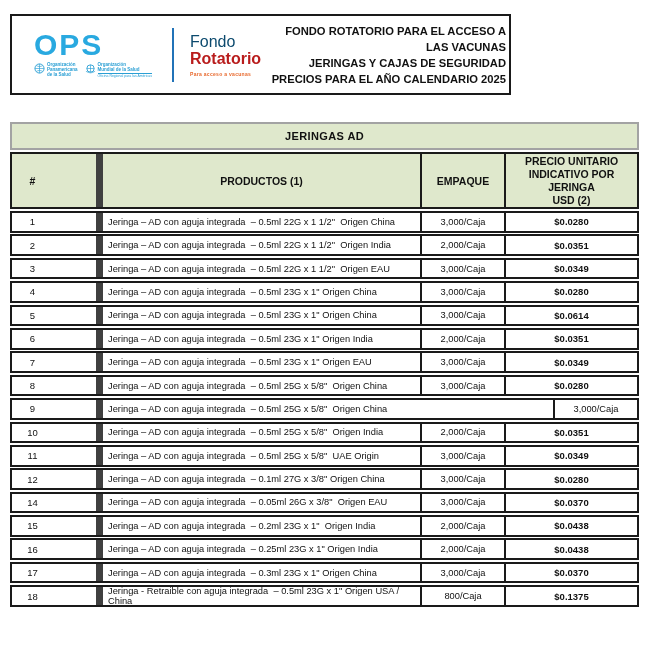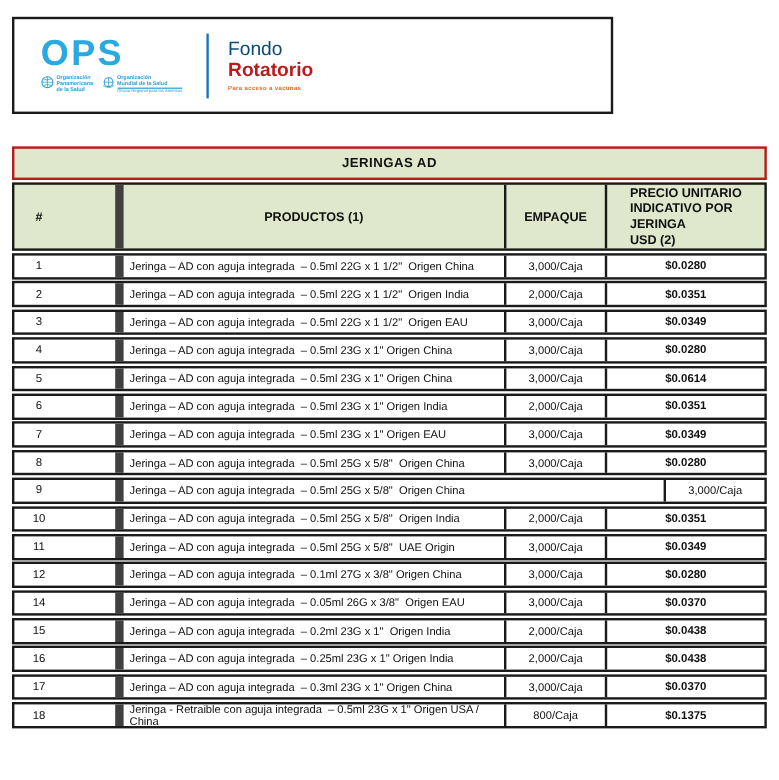--- a/index.html
+++ b/index.html
@@ -86,21 +86,21 @@
   .price-table {
     position: absolute;
     left: 10px;
     top: 122px;
     width: 629px;
   }
   .section-band {
     box-sizing: border-box;
     width: 629px;
     height: 28px;
-    border: 2px solid #b91c1c;
+    border: 2px solid #a3a3a3;
     background: #dfe8cc;
     display: flex;
     align-items: center;
     justify-content: center;
     font-weight: bold;
     font-size: 11px;
     letter-spacing: 0.4px;
     margin-bottom: 2px;
   }
   .head-row, .data-row {
@@ -129,21 +129,21 @@
   }
   .c-num   { width: 41px; flex: 0 0 41px; font-size: 9.5px; }
   .c-prod  { flex: 1 1 auto; border-left: 7px solid #404040; justify-content: flex-start; padding-left: 5px; font-size: 9.3px; white-space: pre-wrap; margin-left: 43px; }
   .c-emp   { width: 84px; flex: 0 0 84px; border-left: 2px solid #1a1a1a; font-size: 9.3px; }
   .c-price { width: 133px; flex: 0 0 133px; border-left: 2px solid #1a1a1a; font-size: 9.5px; font-weight: bold; }
   .head-row .cell {
     font-weight: bold;
     font-size: 10.5px;
     justify-content: center;
     padding-left: 0;
-    text-align: left;
+    text-align: center;
   }
   .head-row .c-price {
     white-space: pre-line;
     line-height: 13px;
     font-size: 10.5px;
   }
 </style>
 </head>
 <body>
 
@@ -174,20 +174,25 @@
         </div>
       </div>
     </div>
     <div class="logo-divider"></div>
     <div class="fondo-block">
       <div class="fondo-line1">Fondo</div>
       <div class="fondo-line2">Rotatorio</div>
       <div class="fondo-tagline">Para acceso a vacunas</div>
     </div>
   </div>
+  <div class="header-title">
+    <div>FONDO ROTATORIO PARA EL ACCESO A LAS VACUNAS</div>
+    <div>JERINGAS Y CAJAS DE SEGURIDAD</div>
+    <div>PRECIOS PARA EL AÑO CALENDARIO 2025</div>
+  </div>
 </div>
 
 <div class="price-table">
   <div class="section-band">JERINGAS AD</div>
 
   <div class="head-row">
     <div class="cell c-num">#</div>
     <div class="cell c-prod">PRODUCTOS (1)</div>
     <div class="cell c-emp">EMPAQUE</div>
     <div class="cell c-price">PRECIO UNITARIO

